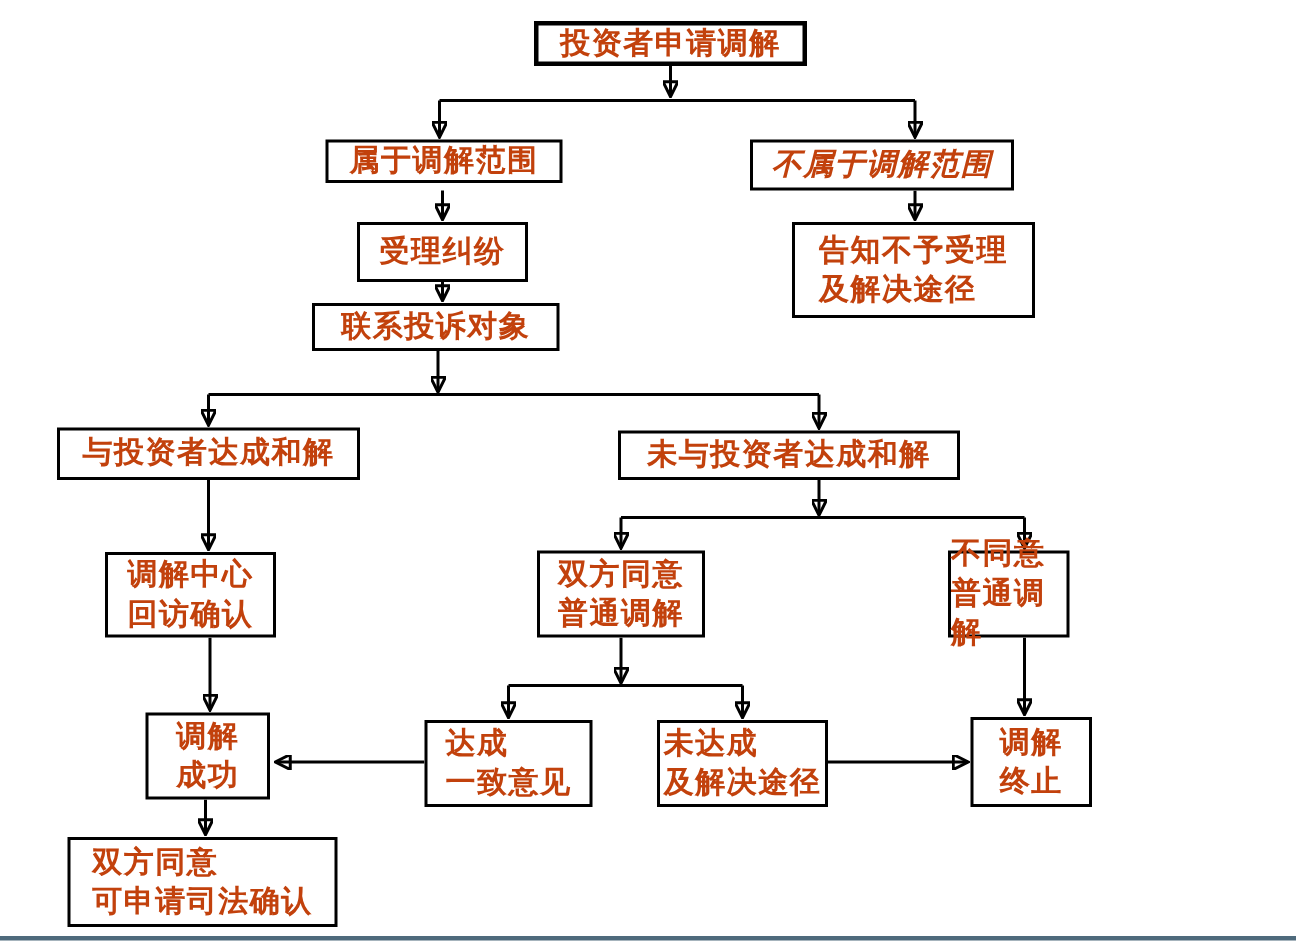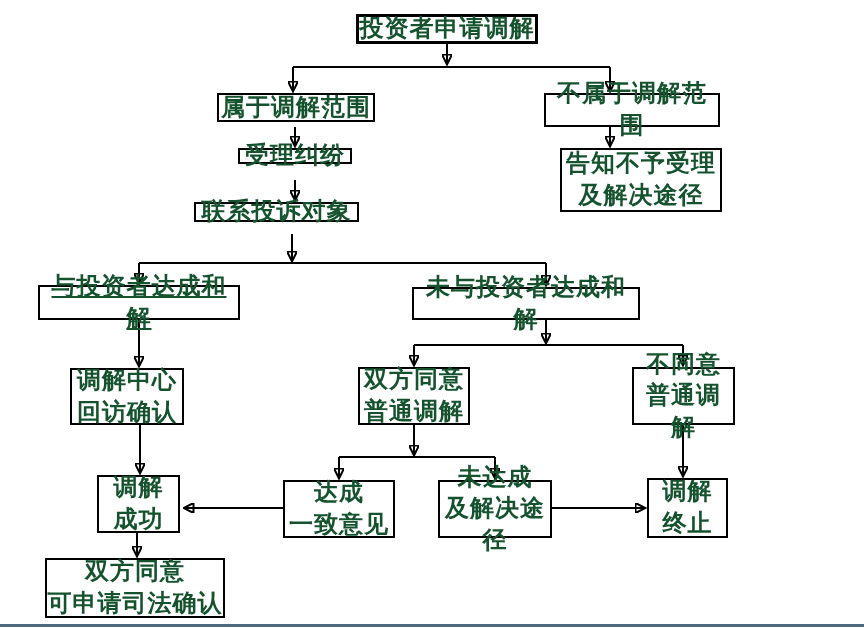--- a/index.html
+++ b/index.html
@@ -9,28 +9,27 @@
     height: 628px;
     background: #ffffff;
     overflow: hidden;
     font-family: "Liberation Serif", "DejaVu Serif", serif;
   }
   .node {
     position: absolute;
     box-sizing: border-box;
     border: 2px solid #000000;
     background: #ffffff;
-    color: #14532d;
+    color: #c2410c;
     font-weight: bold;
-    font-size: 24px;
+    font-size: 20px;
     line-height: 1.32;
     display: flex;
     align-items: center;
     justify-content: center;
-    text-align: center;
     white-space: pre-line;
     letter-spacing: 1px;
     z-index: 2;
   }
   .node.thick { border-width: 3px; }
   svg.connectors {
     position: absolute;
     left: 0; top: 0;
     width: 864px; height: 628px;
     z-index: 1;
@@ -96,40 +95,40 @@
     <line x1="283" y1="508" x2="184" y2="508" marker-end="url(#arrow)"></line>
     <line x1="552" y1="508" x2="645" y2="508" marker-end="url(#arrow)"></line>
 
     <line x1="137" y1="533" x2="137" y2="556" marker-end="url(#arrow)"></line>
   </svg>
 
   <div class="node thick" style="left:356px; top:14px; width:182px; height:30px;">投资者申请调解</div>
 
   <div class="node" style="left:217px; top:93px; width:158px; height:29px;">属于调解范围</div>
 
-  <div class="node" style="left:544px; top:93px; width:176px; height:34px;">不属于调解范围</div>
+  <div class="node" style="left:500px; top:93px; width:176px; height:34px;font-style:italic;">不属于调解范围</div>
 
-  <div class="node" style="left:238px; top:148px; width:114px; height:16px;">受理纠纷</div>
+  <div class="node" style="left:238px; top:148px; width:114px; height:40px;">受理纠纷</div>
 
-  <div class="node" style="left:560px; top:148px; width:162px; height:64px;">告知不予受理
+  <div class="node" style="left:528px; top:148px; width:162px; height:64px;">告知不予受理
 及解决途径</div>
 
-  <div class="node" style="left:194px; top:202px; width:165px; height:20px;">联系投诉对象</div>
+  <div class="node" style="left:208px; top:202px; width:165px; height:32px;">联系投诉对象</div>
 
-  <div class="node" style="left:38px; top:285px; width:202px; height:35px;text-decoration:underline;">与投资者达成和解</div>
+  <div class="node" style="left:38px; top:285px; width:202px; height:35px;">与投资者达成和解</div>
 
   <div class="node" style="left:412px; top:287px; width:228px; height:33px;">未与投资者达成和解</div>
 
   <div class="node" style="left:70px; top:368px; width:114px; height:57px;">调解中心
 回访确认</div>
 
   <div class="node" style="left:358px; top:367px; width:112px; height:58px;">双方同意
 普通调解</div>
 
-  <div class="node" style="left:632px; top:367px; width:103px; height:58px;">不同意
+  <div class="node" style="left:632px; top:367px; width:81px; height:58px;">不同意
 普通调解</div>
 
   <div class="node" style="left:97px; top:475px; width:83px; height:58px;">调解
 成功</div>
 
   <div class="node" style="left:283px; top:480px; width:112px; height:58px;">达成
 一致意见</div>
 
   <div class="node" style="left:438px; top:480px; width:114px; height:58px;">未达成
 及解决途径</div>

